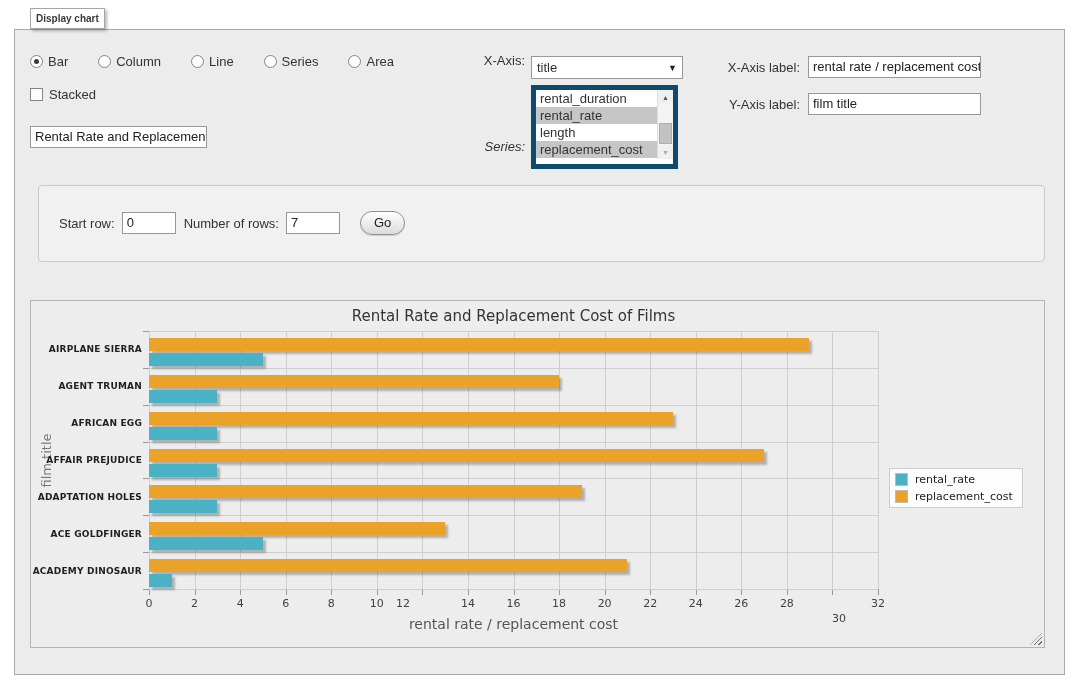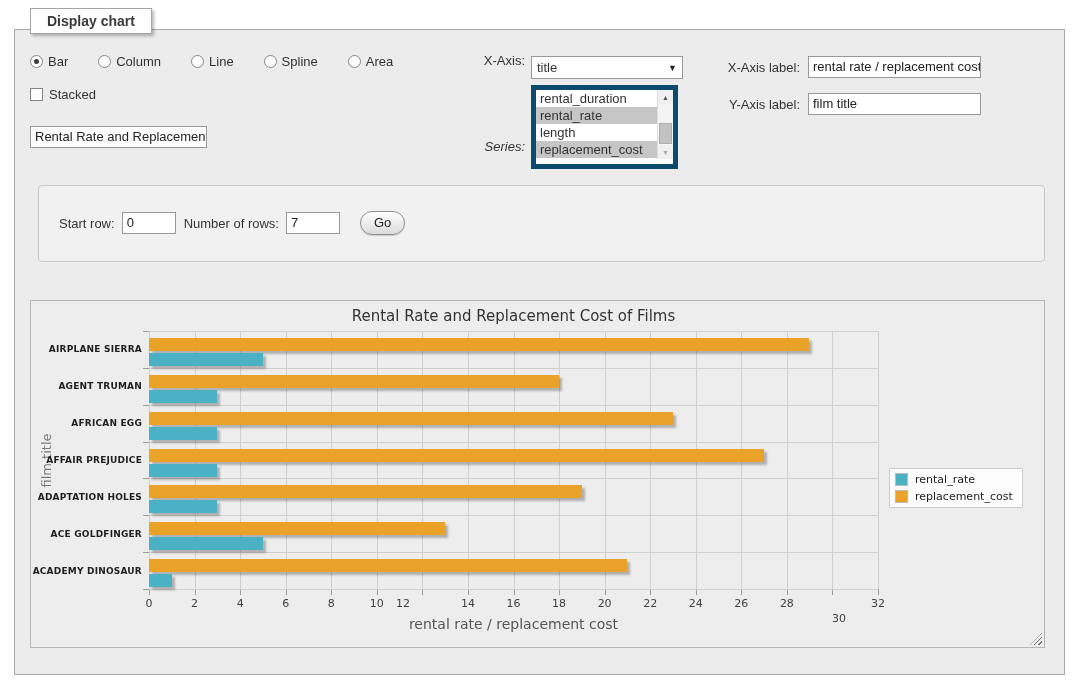--- a/index.html
+++ b/index.html
@@ -3,21 +3,21 @@
 <meta charset="utf-8">
 <style>
   * { box-sizing: border-box; margin: 0; padding: 0; }
   html, body { width: 1081px; height: 681px; background: #fff; overflow: hidden; position: relative;
     font-family: "Liberation Sans", sans-serif; font-size: 13px; color: #333; }
 
   
   .panel { position: absolute; left: 14px; top: 29px; width: 1051px; height: 646px;
     background: #ececec; border: 1px solid #a9a9a9; }
   .panel-legend { position: absolute; left: 30px; top: 8px; z-index: 5; background: #fff;
-    border: 1px solid #a6a6a6; padding: 4px 16px; font-weight: bold; font-size: 14px; color: #3a3a3a;
+    border: 1px solid #a6a6a6; padding: 4px 5px; font-weight: bold; font-size: 10px; color: #3a3a3a;
     box-shadow: 2px 2px 3px rgba(0,0,0,0.28); }
 
   .abs { position: absolute; }
 
   
   .radio-row { left: 16px; top: 25px; display: flex; gap: 30px; align-items: center; }
   .choice { display: flex; gap: 5px; align-items: center; cursor: default; }
   .radio { width: 13px; height: 13px; border: 1px solid #858585; border-radius: 50%;
     background: #fdfdfd; position: relative; }
   .radio.checked::after { content: ""; position: absolute; left: 3px; top: 3px; width: 5px; height: 5px;
@@ -98,21 +98,21 @@
     <span class="choice">
       <span class="radio"></span>
       <span>Column</span>
     </span>
     <span class="choice">
       <span class="radio"></span>
       <span>Line</span>
     </span>
     <span class="choice">
       <span class="radio"></span>
-      <span>Spline</span>
+      <span>Series</span>
     </span>
     <span class="choice">
       <span class="radio"></span>
       <span>Area</span>
     </span>
   </div>
 
   <div class="abs stacked-row">
     <span class="checkbox"></span>
     <span>Stacked</span>

